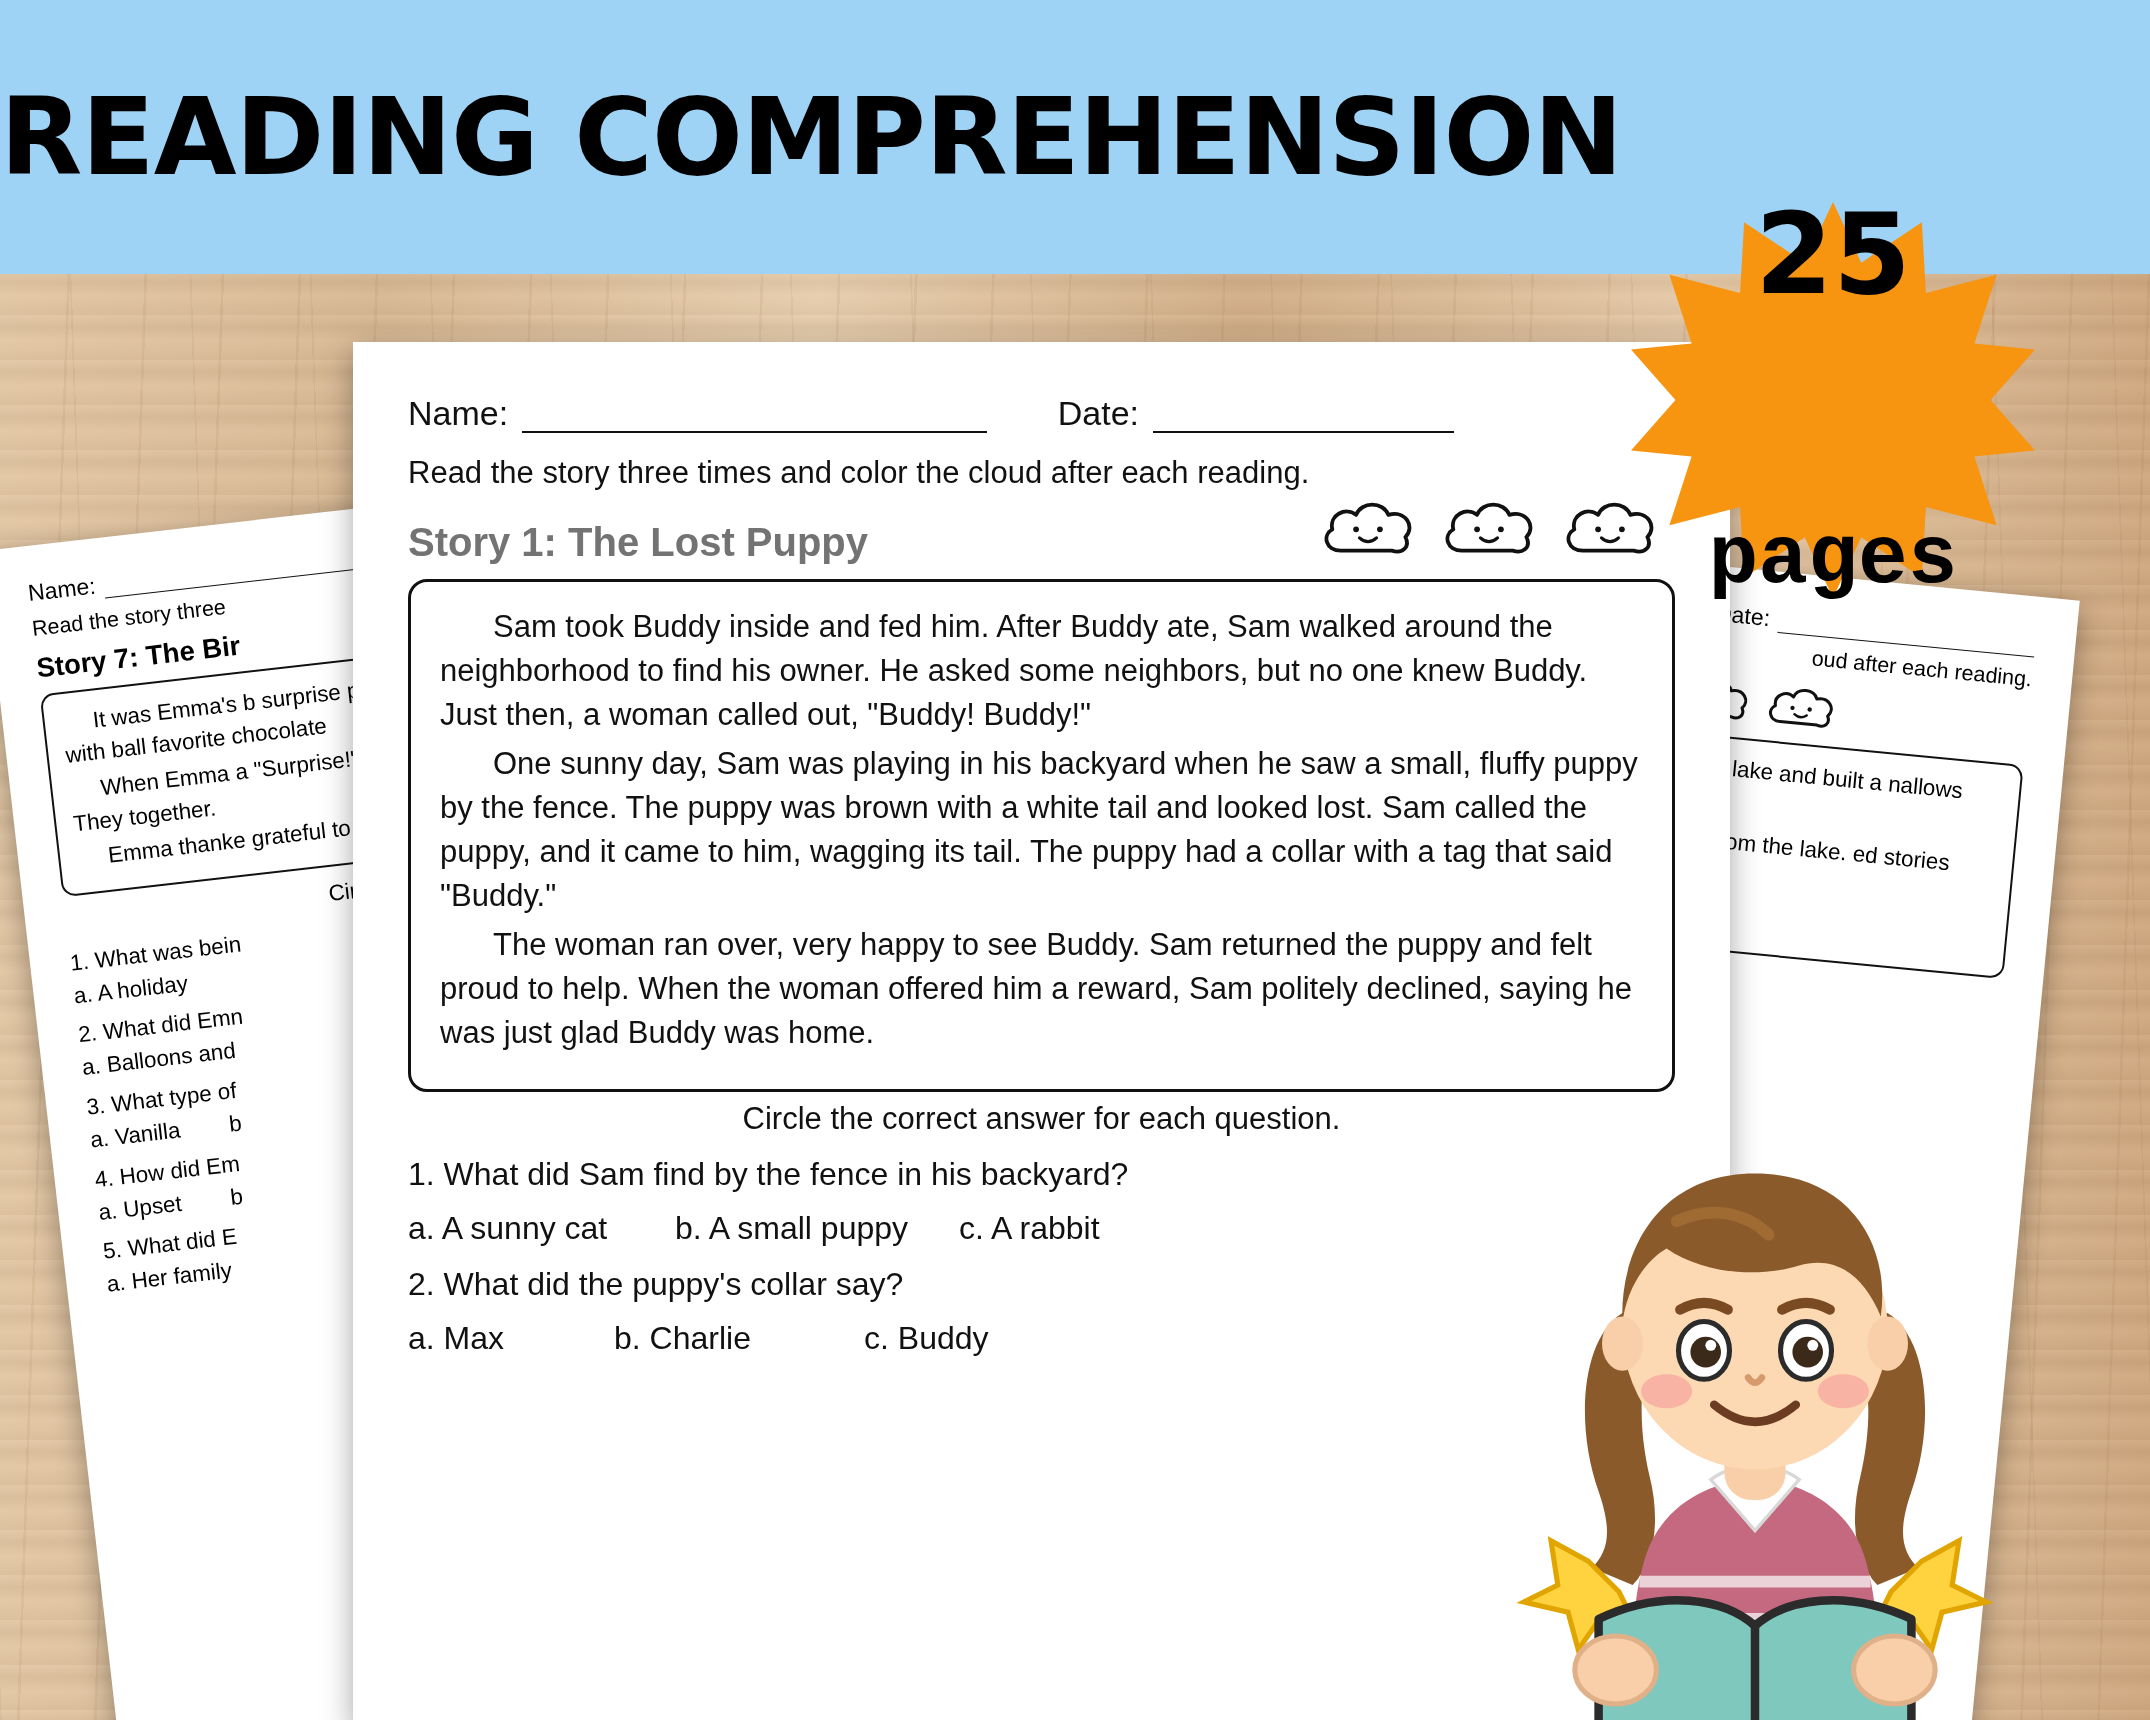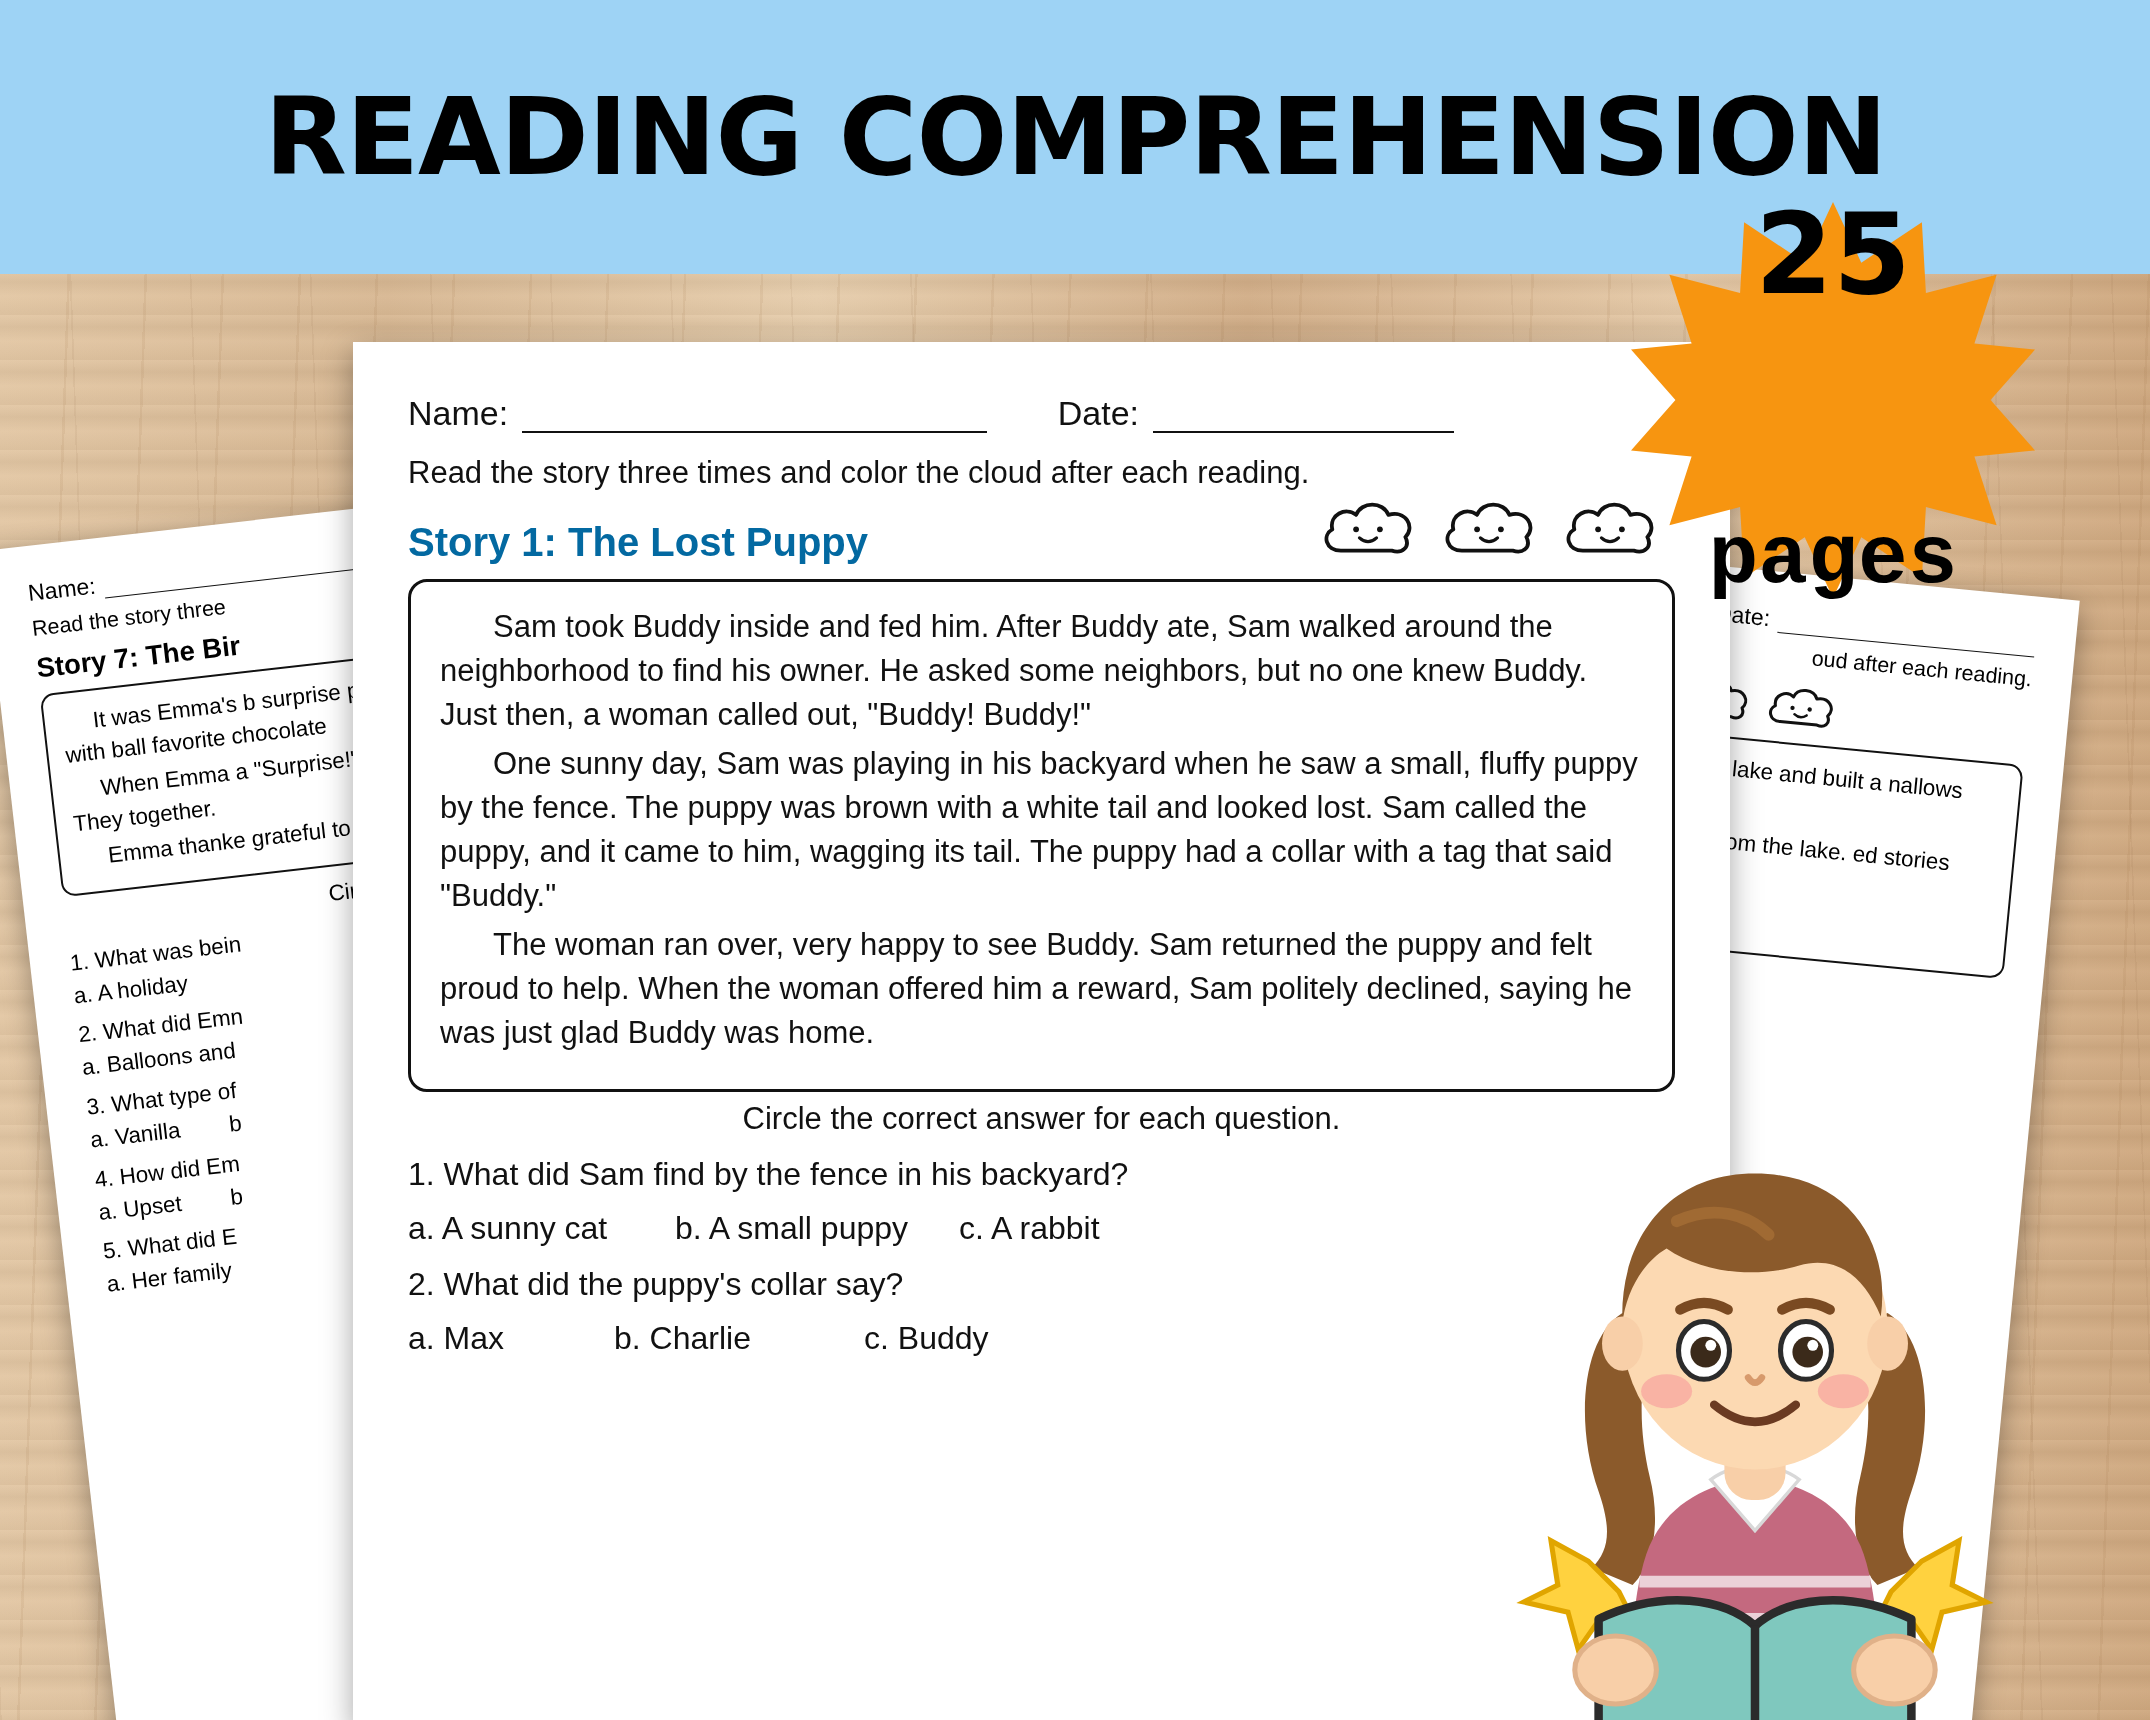--- a/index.html
+++ b/index.html
@@ -22,21 +22,21 @@
   #wood:before{
     content:"";position:absolute;left:0;top:0;width:100%;height:100%;
     background:
       repeating-linear-gradient(92deg, rgba(150,105,60,.10) 0 2.6px, rgba(255,255,255,0) 2.6px 77px),
       repeating-linear-gradient(88deg, rgba(120,80,45,.07) 0 1.7px, rgba(255,255,255,0) 1.7px 120px);
   }
   
   #banner{
     position:absolute;left:0;top:0;width:2151px;height:274px;
     background:#9ed3f5;
-    display:flex;align-items:center;justify-content:center;
+    display:flex;flex-direction:column;justify-content:center;
     z-index:40;
   }
   #banner .l1{
     font-size:107px;font-weight:bold;letter-spacing:-0.9px;color:#000;line-height:1.0;
     font-family:"DejaVu Sans", sans-serif;
   }
   #banner .l2{
     font-size:89px;font-weight:bold;color:#000;line-height:1.15;margin-top:5.2px;
     font-family:"DejaVu Sans", sans-serif;
   }
@@ -76,21 +76,21 @@
     display:flex;align-items:flex-end;gap:13.8px;
     font-size:34px;color:#111;
   }
   .nameline .lab{white-space:nowrap;}
   .rule{border-bottom:2.6px solid #111;height:26px;}
 
   .instr{
     font-size:31px;color:#111;margin-top:22.4px;
   }
   .storyhead{
-    font-size:40px;font-weight:bold;color:#0369a1;margin-top:29px;
+    font-size:40px;font-weight:bold;color:#737373;margin-top:29px;
   }
   .headrow{display:flex;align-items:center;justify-content:space-between;}
   .clouds{display:flex;gap:19px;align-items:center;padding-right:13.8px;}
 
   .storybox{
     margin-top:13.8px;border:3.4px solid #111;border-radius:19px;
     padding:22.4px 29px 29px 29px;
     font-size:31px;line-height:1.42;color:#111;
     text-align:left;
   }

